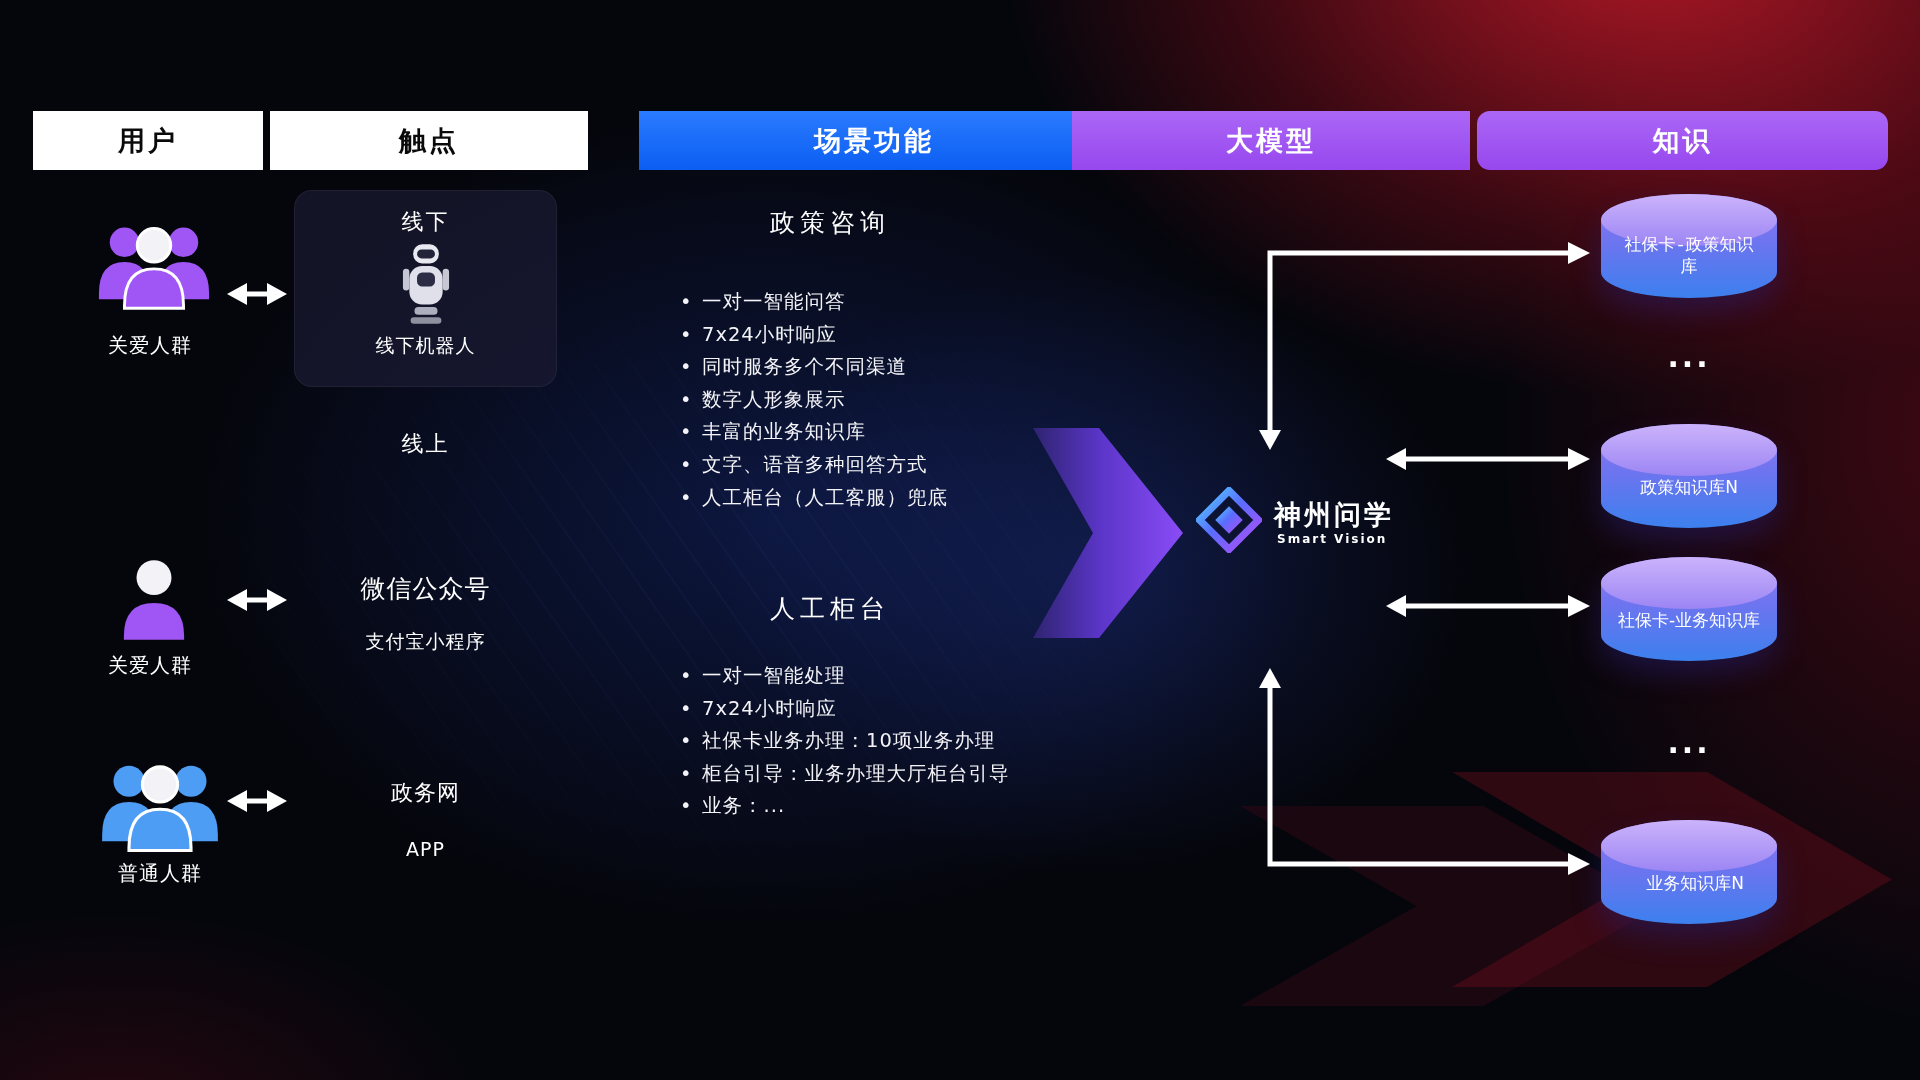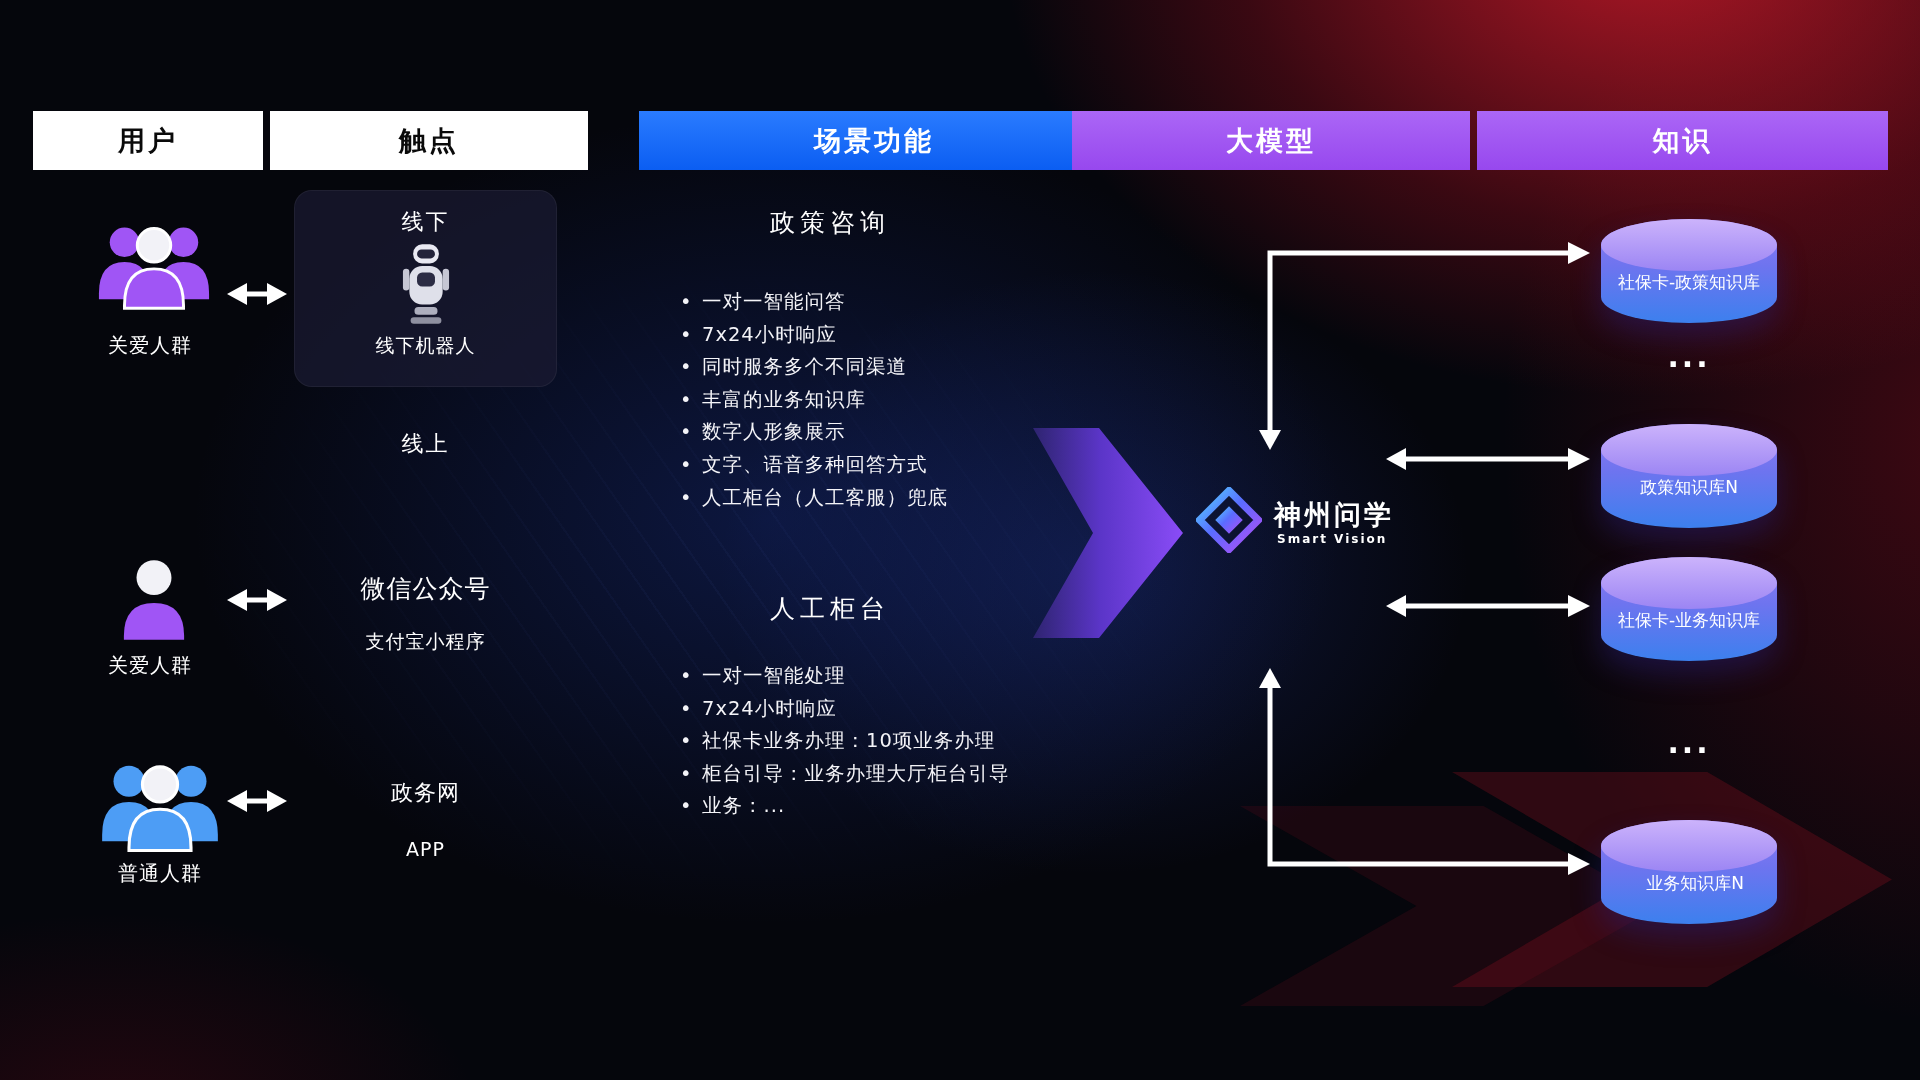--- a/index.html
+++ b/index.html
@@ -36,21 +36,21 @@
   .hdr { position:absolute; top:111px; height:59px; z-index:2;
     display:flex; align-items:center; justify-content:center;
     font-size:27px; font-weight:700; letter-spacing:3px; }
   .hdr-white { background:#ffffff; color:#0a0a0a; }
   .hdr-blue   { background:linear-gradient(180deg,#2a7bff,#0b5ef2); color:#fff;margin-left:44px; }
   .hdr-purple { background:linear-gradient(180deg,#ab66f6,#9748ee); color:#fff; }
   #hdr-users { left:33px;  width:230px; }
   #hdr-touch { left:270px; width:318px; }
   #hdr-func  { left:595px; width:470px; }
   #hdr-model { left:1072px;width:398px; }
-  #hdr-know  { left:1477px;width:411px; }
+  #hdr-know  { left:1477px;width:411px;border-radius:13px; }
 
   
   .user-icon { position:absolute; z-index:2; }
   .user-label { position:absolute; z-index:2; text-align:center; font-size:20px; letter-spacing:1px; }
   #icon-group1 { left:95px;  top:212px; width:118px; height:100px; }
   #label-group1{ left:55px;  top:332px; width:190px; }
   #icon-person2{ left:120px; top:553px; width:68px;  height:92px; }
   #label-group2{ left:55px;  top:652px; width:190px; }
   #icon-group3 { left:98px;  top:750px; width:124px; height:104px; }
   #label-group3{ left:60px;  top:860px; width:200px; }
@@ -93,21 +93,21 @@
   
   .cylinder { position:absolute; left:1601px; width:176px; height:104px; z-index:2;
     border-radius:88px / 26px;
     background:linear-gradient(180deg,#8f7af2 0%, #6e74ef 45%, #3c80ee 100%);
     box-shadow:0 14px 28px rgba(40,30,120,.45);
     display:flex; align-items:center; justify-content:center; text-align:center;
     font-size:17px; line-height:1.3; padding:30px 16px 8px; }
   .cylinder::before { content:""; position:absolute; left:0; top:0; width:100%; height:52px;
     border-radius:50%; background:linear-gradient(180deg,#cfb6fc,#9e86f4); opacity:.95; }
   .cylinder span { position:relative; z-index:1; }
-  #cyl-db1 { top:219px; }
+  #cyl-db1 { top:194px;font-family:Liberation Mono, monospace; }
   #cyl-db2 { top:424px; }
   #cyl-db3 { top:557px; }
   #cyl-db4 { top:820px;padding-left:28px; }
   .cyl-dots { position:absolute; left:1601px; width:176px; z-index:2; text-align:center;
     font-size:30px; font-weight:700; letter-spacing:3px; line-height:1; }
   #dots1 { top:342px; }
   #dots2 { top:728px; }
 
   
   .connectors { position:absolute; inset:0; z-index:3; pointer-events:none; }
@@ -182,22 +182,22 @@
   <div id="tp-wechat" class="tp-text">微信公众号</div>
   <div id="tp-alipay" class="tp-text">支付宝小程序</div>
   <div id="tp-gov" class="tp-text">政务网</div>
   <div id="tp-app" class="tp-text">APP</div>
 
   <div id="fn-policy-title" class="fn-title">政策咨询</div>
   <ul id="fn-policy-list" class="fn-list">
     <li>一对一智能问答</li>
     <li>7x24小时响应</li>
     <li>同时服务多个不同渠道</li>
+    <li>数字人形象展示</li>
     <li>丰富的业务知识库</li>
-    <li>数字人形象展示</li>
     <li>文字、语音多种回答方式</li>
     <li>人工柜台（人工客服）兜底</li>
   </ul>
 
   <div id="fn-business-title" class="fn-title">人工柜台</div>
   <ul id="fn-business-list" class="fn-list">
     <li>一对一智能处理</li>
     <li>7x24小时响应</li>
     <li>社保卡业务办理：10项业务办理</li>
     <li>柜台引导：业务办理大厅柜台引导</li>

